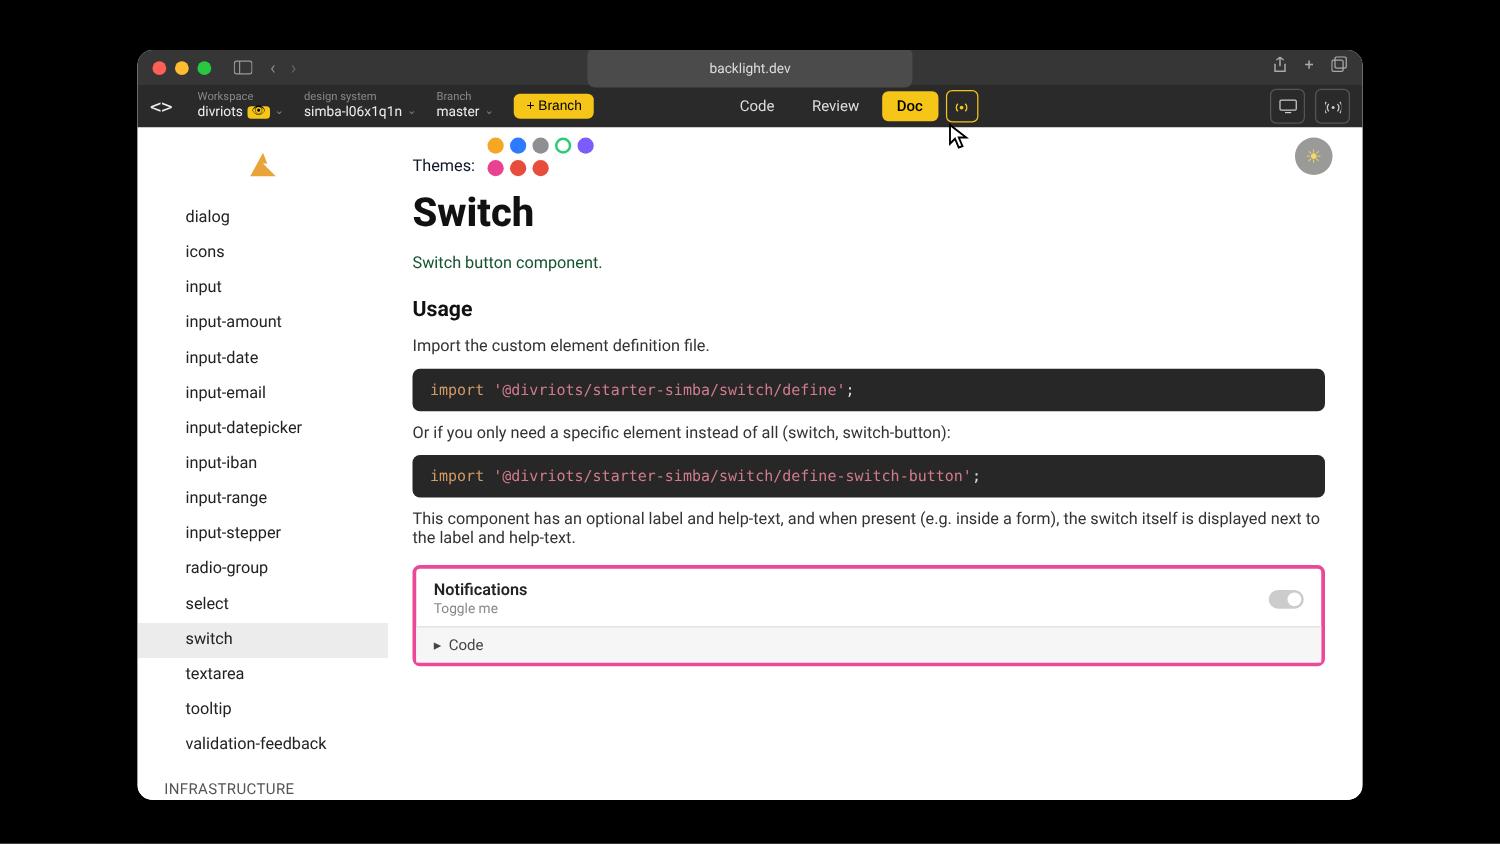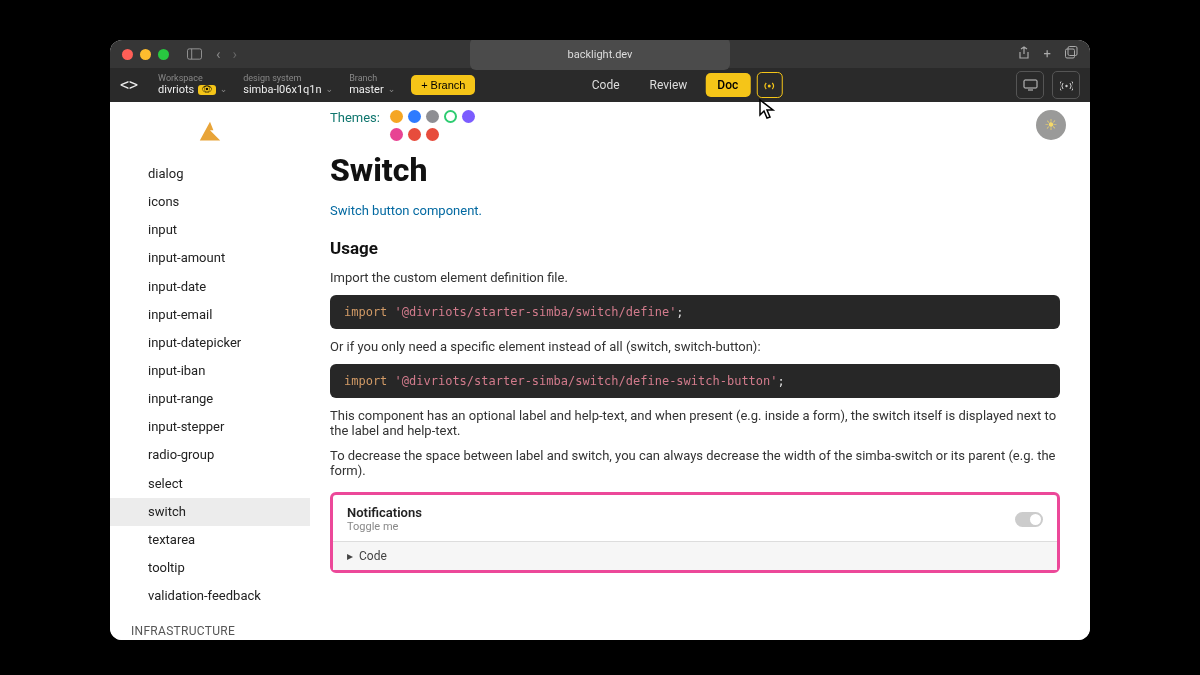--- a/index.html
+++ b/index.html
@@ -81,26 +81,26 @@
   .tool-sq { width:28px; height:28px; border:1px solid #555; border-radius:5px; display:flex; align-items:center; justify-content:center; color:#ccc; font-size:13px; cursor:pointer;}
   
   .body { flex:1; display:flex; overflow:hidden; background:#fff;}
   .sidebar { width: 200px; padding: 10px 0 10px 0; overflow-y:auto; font-size:13px;}
   .logo { display:flex; align-items:center; justify-content:center; gap:4px; margin: 6px 0 14px; color:#e8a438; font-weight:600; font-size:20px; font-family: Georgia, serif;}
   .logo svg { width:34px; height:28px; }
   .nav-item { padding: 4px 18px 4px 38px; color:#222; cursor:pointer; line-height:1.55;}
   .nav-item.selected { background:#ececec; }
   .nav-heading { padding: 14px 18px 4px 21px; color:#555; font-size:12px; letter-spacing:0.3px;}
   .main { flex:1; padding: 8px 30px 0 20px; overflow-y:auto; position:relative;}
-  .themes-row { display:flex; align-items:flex-start; gap:10px; font-size:13px; color:#0f766e; margin-bottom:10px;}
+  .themes-row { display:flex; align-items:flex-end; gap:10px; font-size:13px; color:#0f172a; margin-bottom:10px;}
   .theme-swatches { display:flex; flex-wrap:wrap; gap:5px; width:100px;}
   .sw { width:13px; height:13px; border-radius:50%; cursor:pointer;}
   .dark-toggle { position:absolute; right:24px; top:8px; width:30px; height:30px; border-radius:50%; background:#9a9a99; display:flex; align-items:center; justify-content:center; cursor:pointer; color:#f5d968; font-size:15px;}
   h1 { font-size:32px; font-weight:800; color:#111; margin: 8px 0 14px;}
-  .desc { font-size:13px; color:#0369a1; margin-bottom:20px;}
+  .desc { font-size:13px; color:#14532d; margin-bottom:20px;}
   h2 { font-size:17px; font-weight:700; margin: 10px 0 12px; color:#111;}
   .p { font-size:13px; color:#333; margin: 10px 0;}
   .code {
     background:#272727; color:#ddd; border-radius:6px;
     padding: 10px 14px; font-family: "SF Mono", Menlo, monospace; font-size:12px;
     margin: 8px 0;
   }
   .code .kw { color:#d19a66; }
   .code .str { color:#d27b8c; }
   .demo-card {
@@ -269,21 +269,20 @@
       <h2>Usage</h2>
       <div class="p">Import the custom element definition file.</div>
       <div class="code">
         <span class="kw">import</span> <span class="str">'@divriots/starter-simba/switch/define'</span><span>;</span>
       </div>
       <div class="p">Or if you only need a specific element instead of all (switch, switch-button):</div>
       <div class="code">
         <span class="kw">import</span> <span class="str">'@divriots/starter-simba/switch/define-switch-button'</span><span>;</span>
       </div>
       <div class="p">This component has an optional label and help-text, and when present (e.g. inside a form), the switch itself is displayed next to the label and help-text.</div>
-      <div class="p">To decrease the space between label and switch, you can always decrease the width of the simba-switch or its parent (e.g. the form).</div>
 
       <div class="demo-card">
         <div class="demo-head">
           <div>
             <div class="demo-title">Notifications</div>
             <div class="demo-sub">Toggle me</div>
           </div>
           <div class="switch-el"></div>
         </div>
         <div class="demo-code-row">

